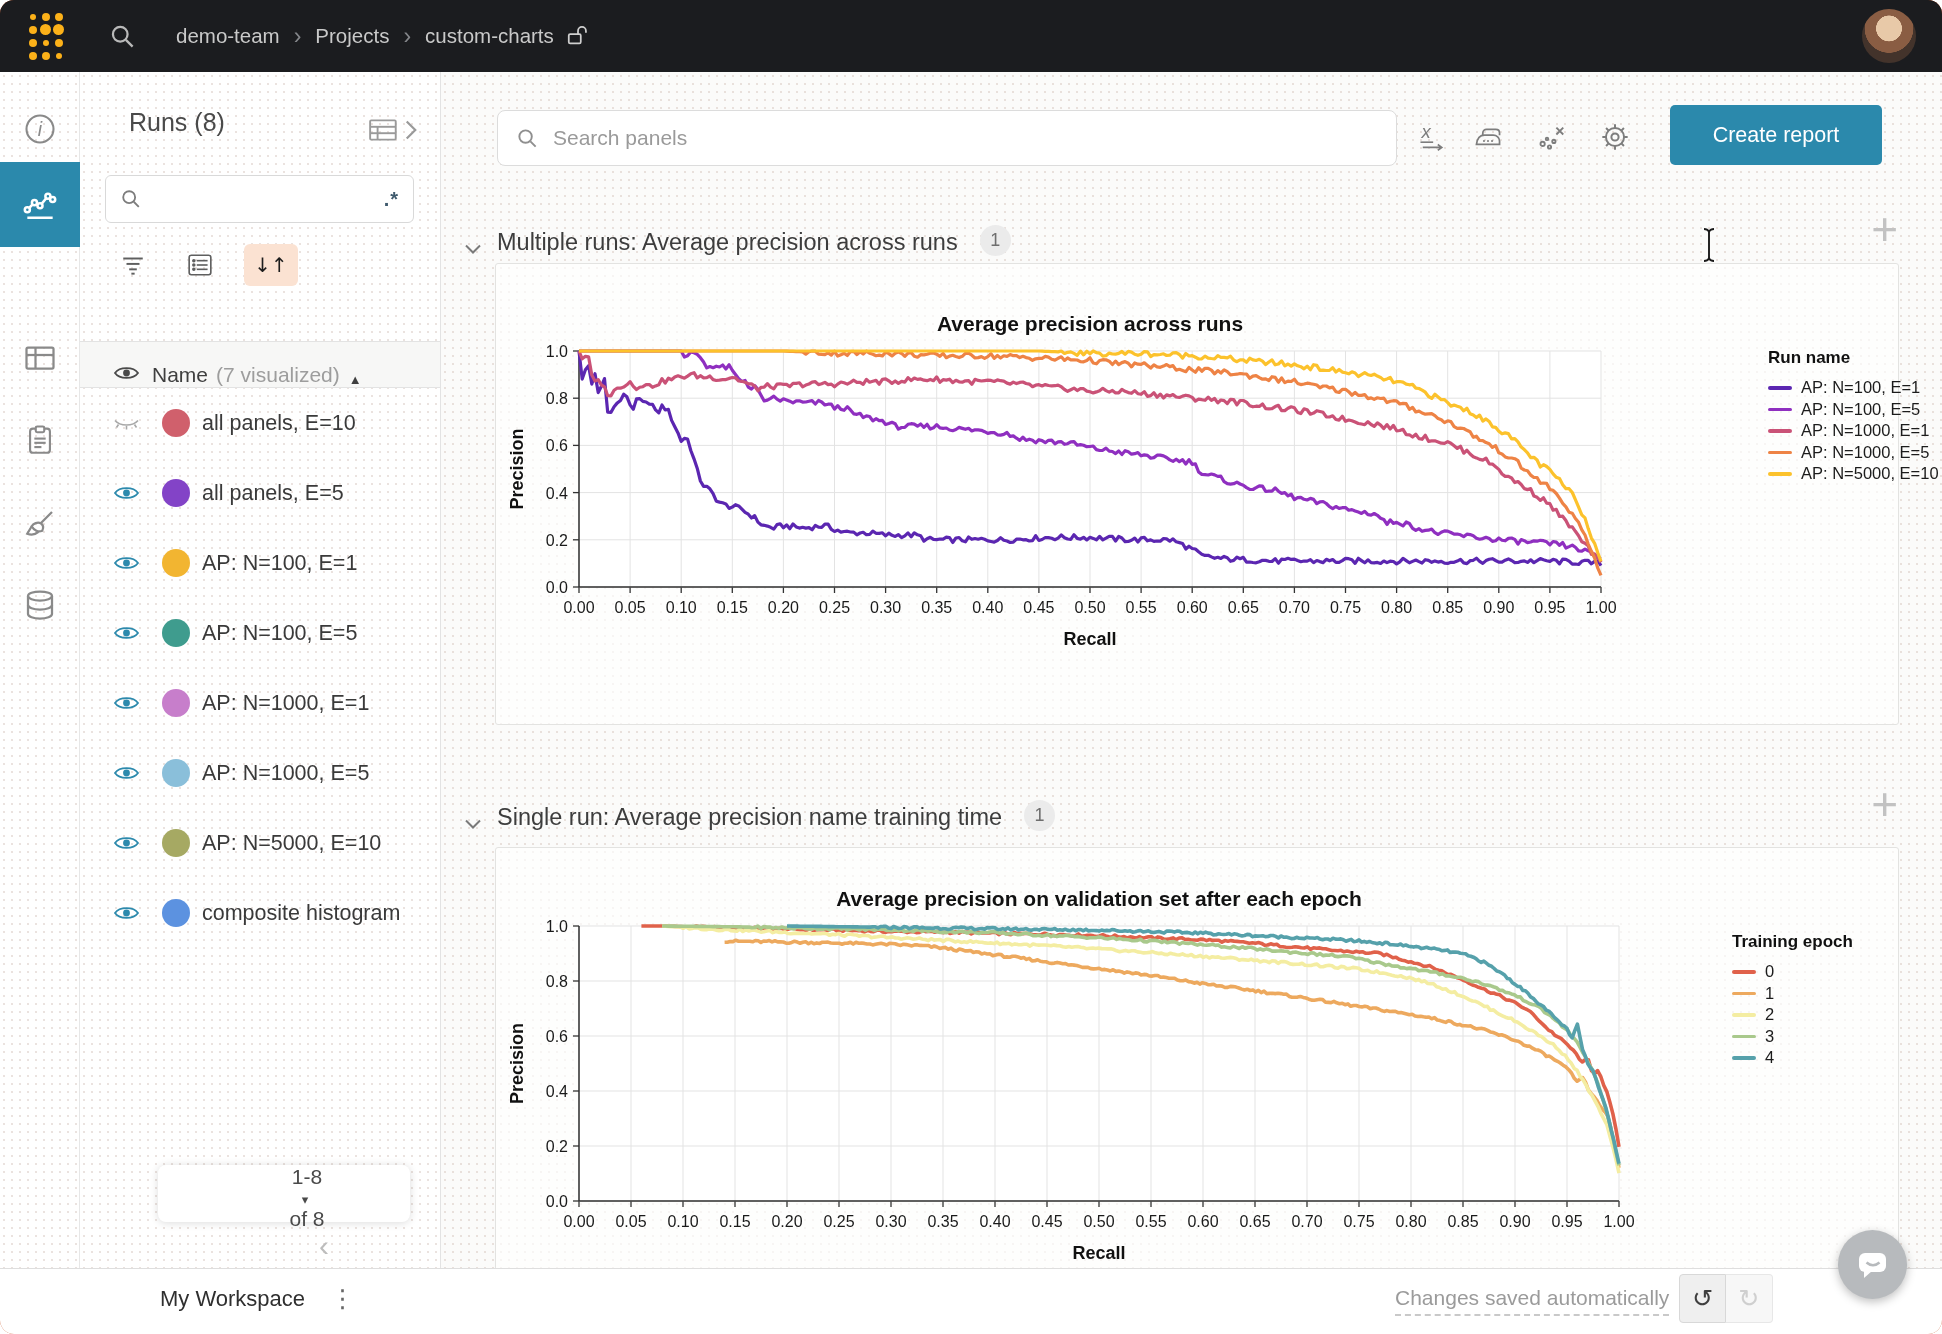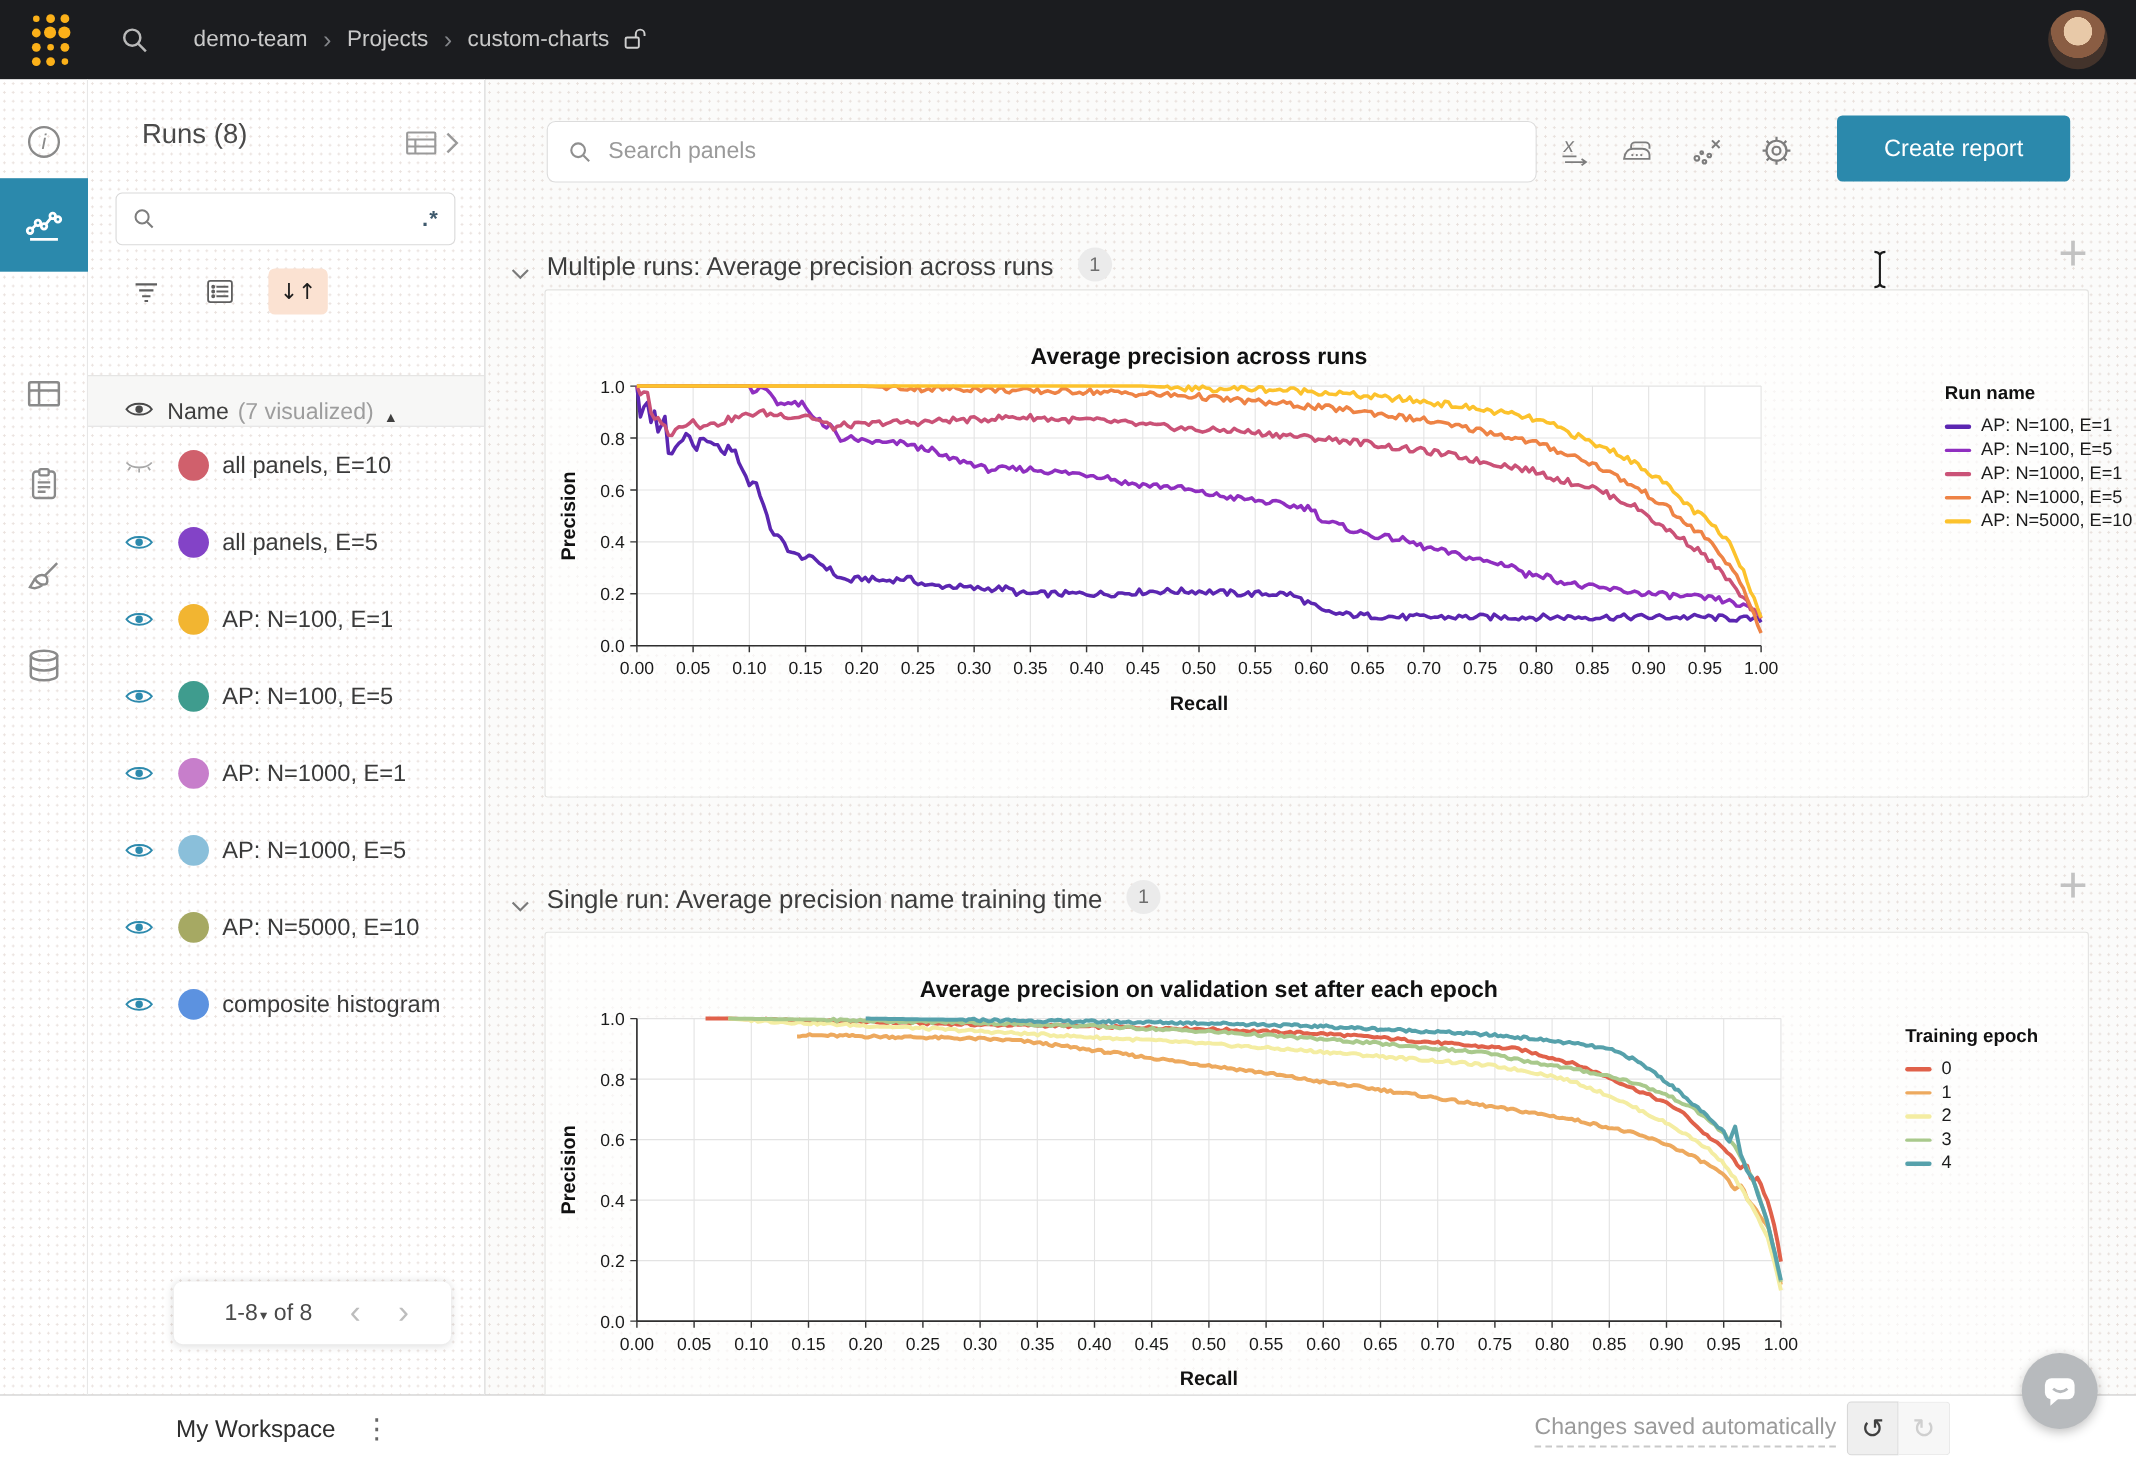--- a/index.html
+++ b/index.html
@@ -1,17 +1,17 @@
 <!DOCTYPE html>
 <html><head>
 <meta charset="utf-8">
 <style>
   html,body{margin:0;padding:0;background:#fff;}
   .app{position:relative;width:1942px;height:1334px;overflow:hidden;
-       font-family:"Liberation Sans",sans-serif;color:#333;background:#404040;}
+       font-family:"Liberation Sans",sans-serif;color:#333;background:#c2410c;border-radius:14px;}
   .abs{position:absolute;}
   .dots-bg{background-color:#fbfbfa;
     background-image:radial-gradient(rgba(210,192,184,0.45) 1.1px, rgba(0,0,0,0) 1.1px);
     background-size:8px 8px;}
   
   #topbar{left:0;top:0;width:1942px;height:72px;background:#1b1c1f;display:flex;align-items:center;padding:0 26px;box-sizing:border-box;}
   #logo{display:grid;grid-template-columns:repeat(3,13px);grid-auto-rows:13px;margin-right:44px;}
   #logo span{align-self:center;justify-self:center;border-radius:50%;background:#fcb119;display:block;}
   .topbar-search{color:#b9b9b9;margin-right:40px;display:flex;align-items:center;}
   .crumb{color:#c9c9c9;font-size:20.5px;}
@@ -34,21 +34,21 @@
   #name-header{left:0;top:269px;width:360px;height:47px;background:#f7f7f6;border-top:1px solid #e3e3e3;border-bottom:1px solid #e3e3e3;display:flex;align-items:flex-end;padding-left:33px;box-sizing:border-box;}
   #name-header .hdr-name{font-size:21px;color:#3f3f3f;margin-left:12px;}
   #name-header .hdr-note{font-size:21px;color:#9d9d9d;margin-left:8px;}
   #name-header .hdr-caret{font-size:13px;color:#3f3f3f;margin-left:9px;}
   #runs-list{left:0;top:316px;width:360px;}
   .run-row{height:70px;display:flex;align-items:center;padding-left:33px;box-sizing:border-box;}
   .run-row .dot{width:28px;height:28px;border-radius:50%;margin-left:22px;flex:0 0 auto;}
   .run-row .run-label{font-size:21.5px;color:#3a3a3a;margin-left:12px;white-space:nowrap;}
   .run-row .eye{width:27px;display:flex;}
   #pagination{left:78px;top:1093px;width:252px;height:57px;background:#fff;border-radius:8px;
-     box-shadow:0 1px 8px rgba(0,0,0,0.14);display:flex;align-items:center;padding:0 0 0 46px;box-sizing:border-box;font-size:21px;color:#4a4a4a;}
+     box-shadow:0 1px 8px rgba(0,0,0,0.14);display:flex;align-items:center;padding:0 0 0 46px;box-sizing:border-box;font-size:21px;color:#4a4a4a;flex-direction:column;}
   #pagination .pg-caret{font-size:13px;margin:3px 6px 0 2px;color:#4a4a4a;}
   #pagination .pg-chevron{font-size:30px;color:#bdbdbd;margin-left:34px;line-height:1;}
   
   #content{left:441px;top:72px;width:1501px;height:1196px;overflow:hidden;}
   #panel-search{left:56px;top:38px;width:900px;height:56px;background:#fff;border:1px solid #dcdcdc;border-radius:8px;display:flex;align-items:center;padding:0 18px;box-sizing:border-box;color:#8f8f8f;}
   #panel-search input{flex:1;border:none;outline:none;font-size:21px;margin-left:12px;background:transparent;color:#444;}
   #panel-search input::placeholder{color:#9a9a9a;}
   .tool-icon{position:absolute;top:42px;width:46px;height:46px;display:flex;align-items:center;justify-content:center;color:#7d7d7d;}
   #create-report{left:1229px;top:33px;width:212px;height:60px;background:#2b89ac;border-radius:5px;display:flex;align-items:center;justify-content:center;color:#fff;font-size:21.5px;}
   .section-header{position:absolute;left:0;width:1501px;height:44px;display:flex;align-items:flex-end;}

